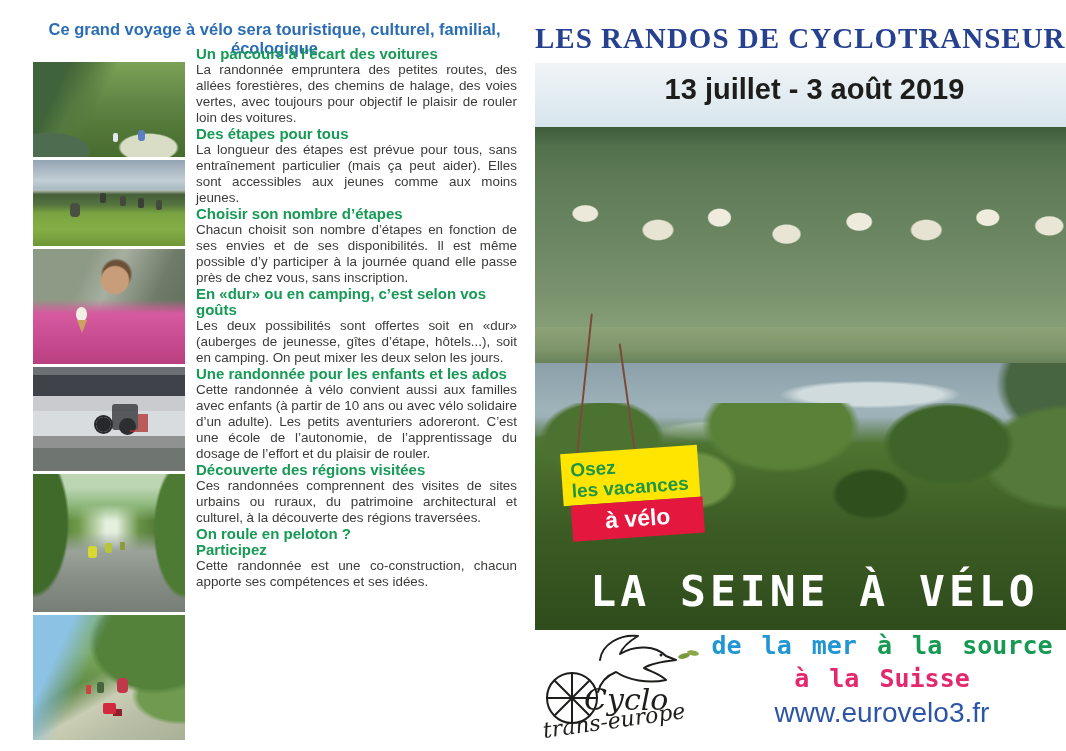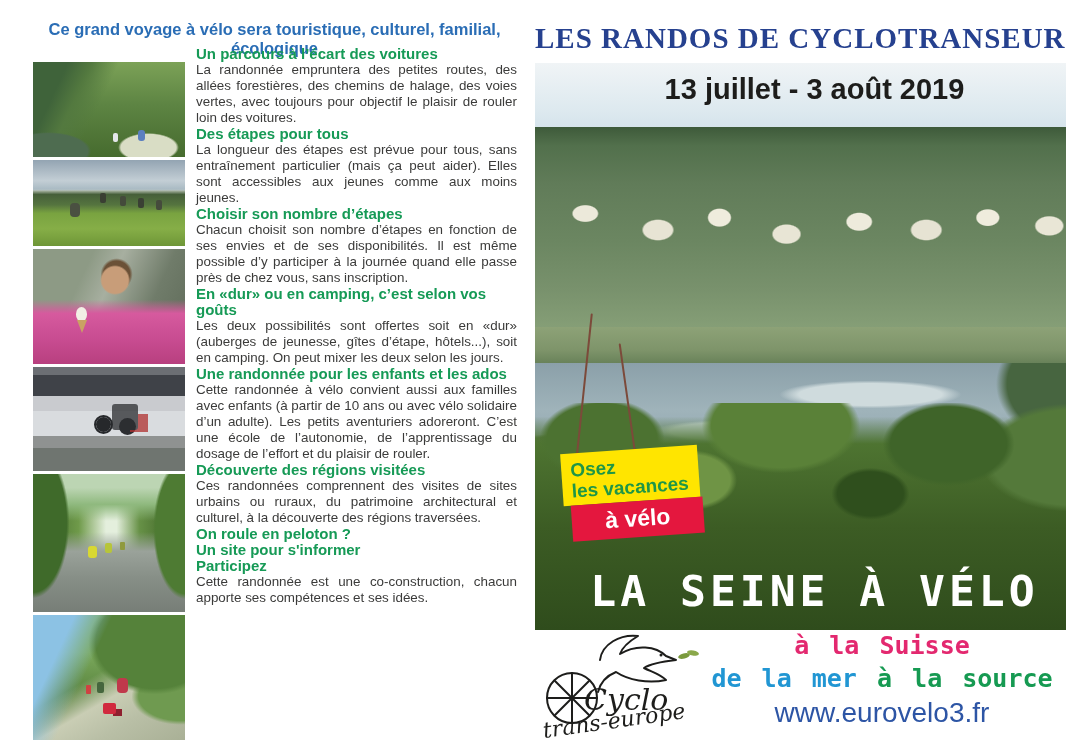--- a/index.html
+++ b/index.html
@@ -188,21 +188,20 @@
   <p>Les deux possibilités sont offertes soit en «dur» (auberges de jeunesse, gîtes d’étape, hôtels...), soit en camping. On peut mixer les deux selon les jours.</p>
 
   <h3>Une randonnée pour les enfants et les ados</h3>
   <p>Cette randonnée à vélo convient aussi aux familles avec enfants (à partir de 10 ans ou avec vélo solidaire d’un adulte). Les petits aventuriers adoreront. C’est une école de l’autonomie, de l’apprentissage du dosage de l’effort et du plaisir de rouler.</p>
 
   <h3>Découverte des régions visitées</h3>
   <p>Ces randonnées comprennent des visites de sites urbains ou ruraux, du patrimoine architectural et culturel, à la découverte des régions traversées.</p>
 
   <h3>On roule en peloton ?</h3>
 
-  <h3>Un site pour s'informer</h3>
 
   <h3>Participez</h3>
   <p>Cette randonnée est une co-construction, chacun apporte ses compétences et ses idées.</p>
 </div>
 
 <div class="rt-header">LES RANDOS DE CYCLOTRANSEUROPE</div>
 
 <div class="main-photo" title="the Seine valley: wooded hillside with chalk cliffs, river bend and foreground bushes">
   <div class="sky"></div>
   <div class="hill"></div>
@@ -236,18 +235,18 @@
     </g>
     <circle cx="119" cy="29" r="1.5" fill="#1d1d1b"></circle>
     <ellipse cx="142" cy="30" rx="6" ry="2.6" fill="#7a9a3c" transform="rotate(-14 142 30)"></ellipse>
     <ellipse cx="151" cy="27" rx="6" ry="2.6" fill="#8aa84a" transform="rotate(10 151 27)"></ellipse>
     <text x="42" y="84" font-family="DejaVu Serif, serif" font-style="italic" font-size="30" fill="#1d1d1b">Cyclo</text>
     <text x="2" y="112" font-family="DejaVu Serif, serif" font-style="italic" font-size="22" fill="#1d1d1b" transform="rotate(-8 2 112)">trans-europe</text>
   </svg>
 </div>
 
 <div class="bottom-text">
-  <div class="sub-line c-pink">à la Suisse</div>
   <div class="sub-line">
     <span class="c-blue">de la mer</span><span class="c-green"> à la source</span>
   </div>
+  <div class="sub-line c-pink">à la Suisse</div>
   <a href="#" class="site">www.eurovelo3.fr</a>
 </div>
 
 </body></html>

